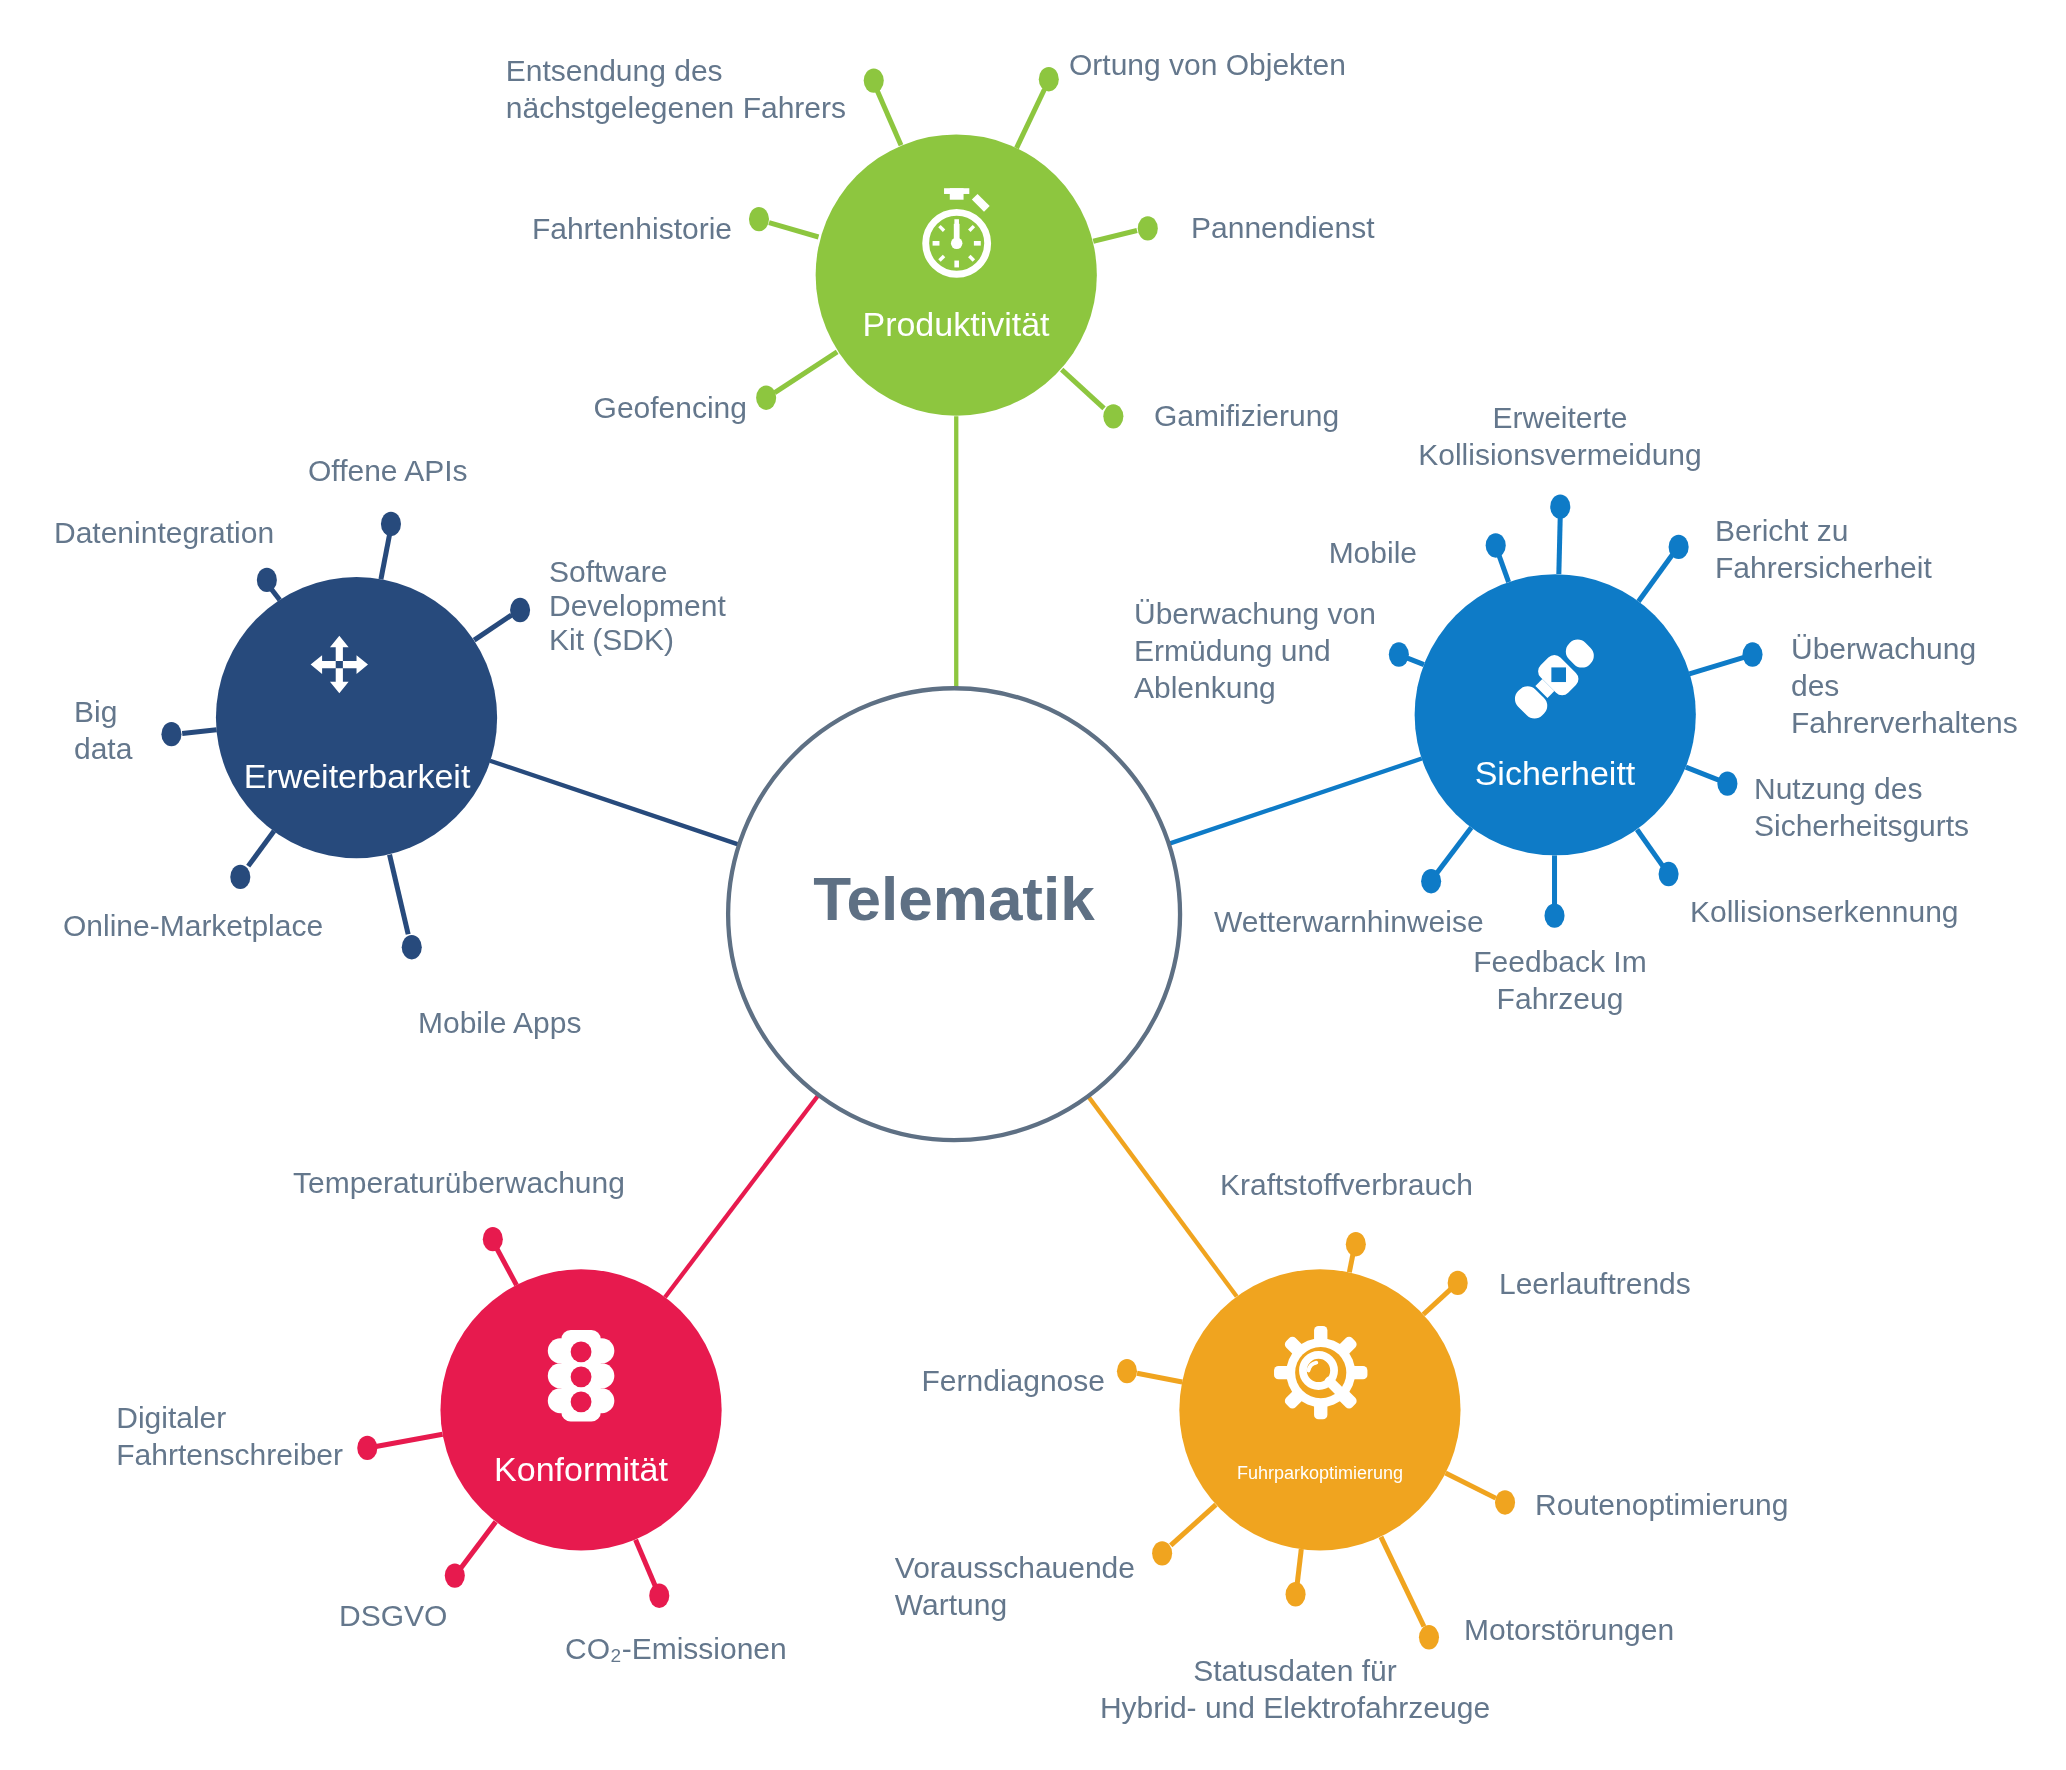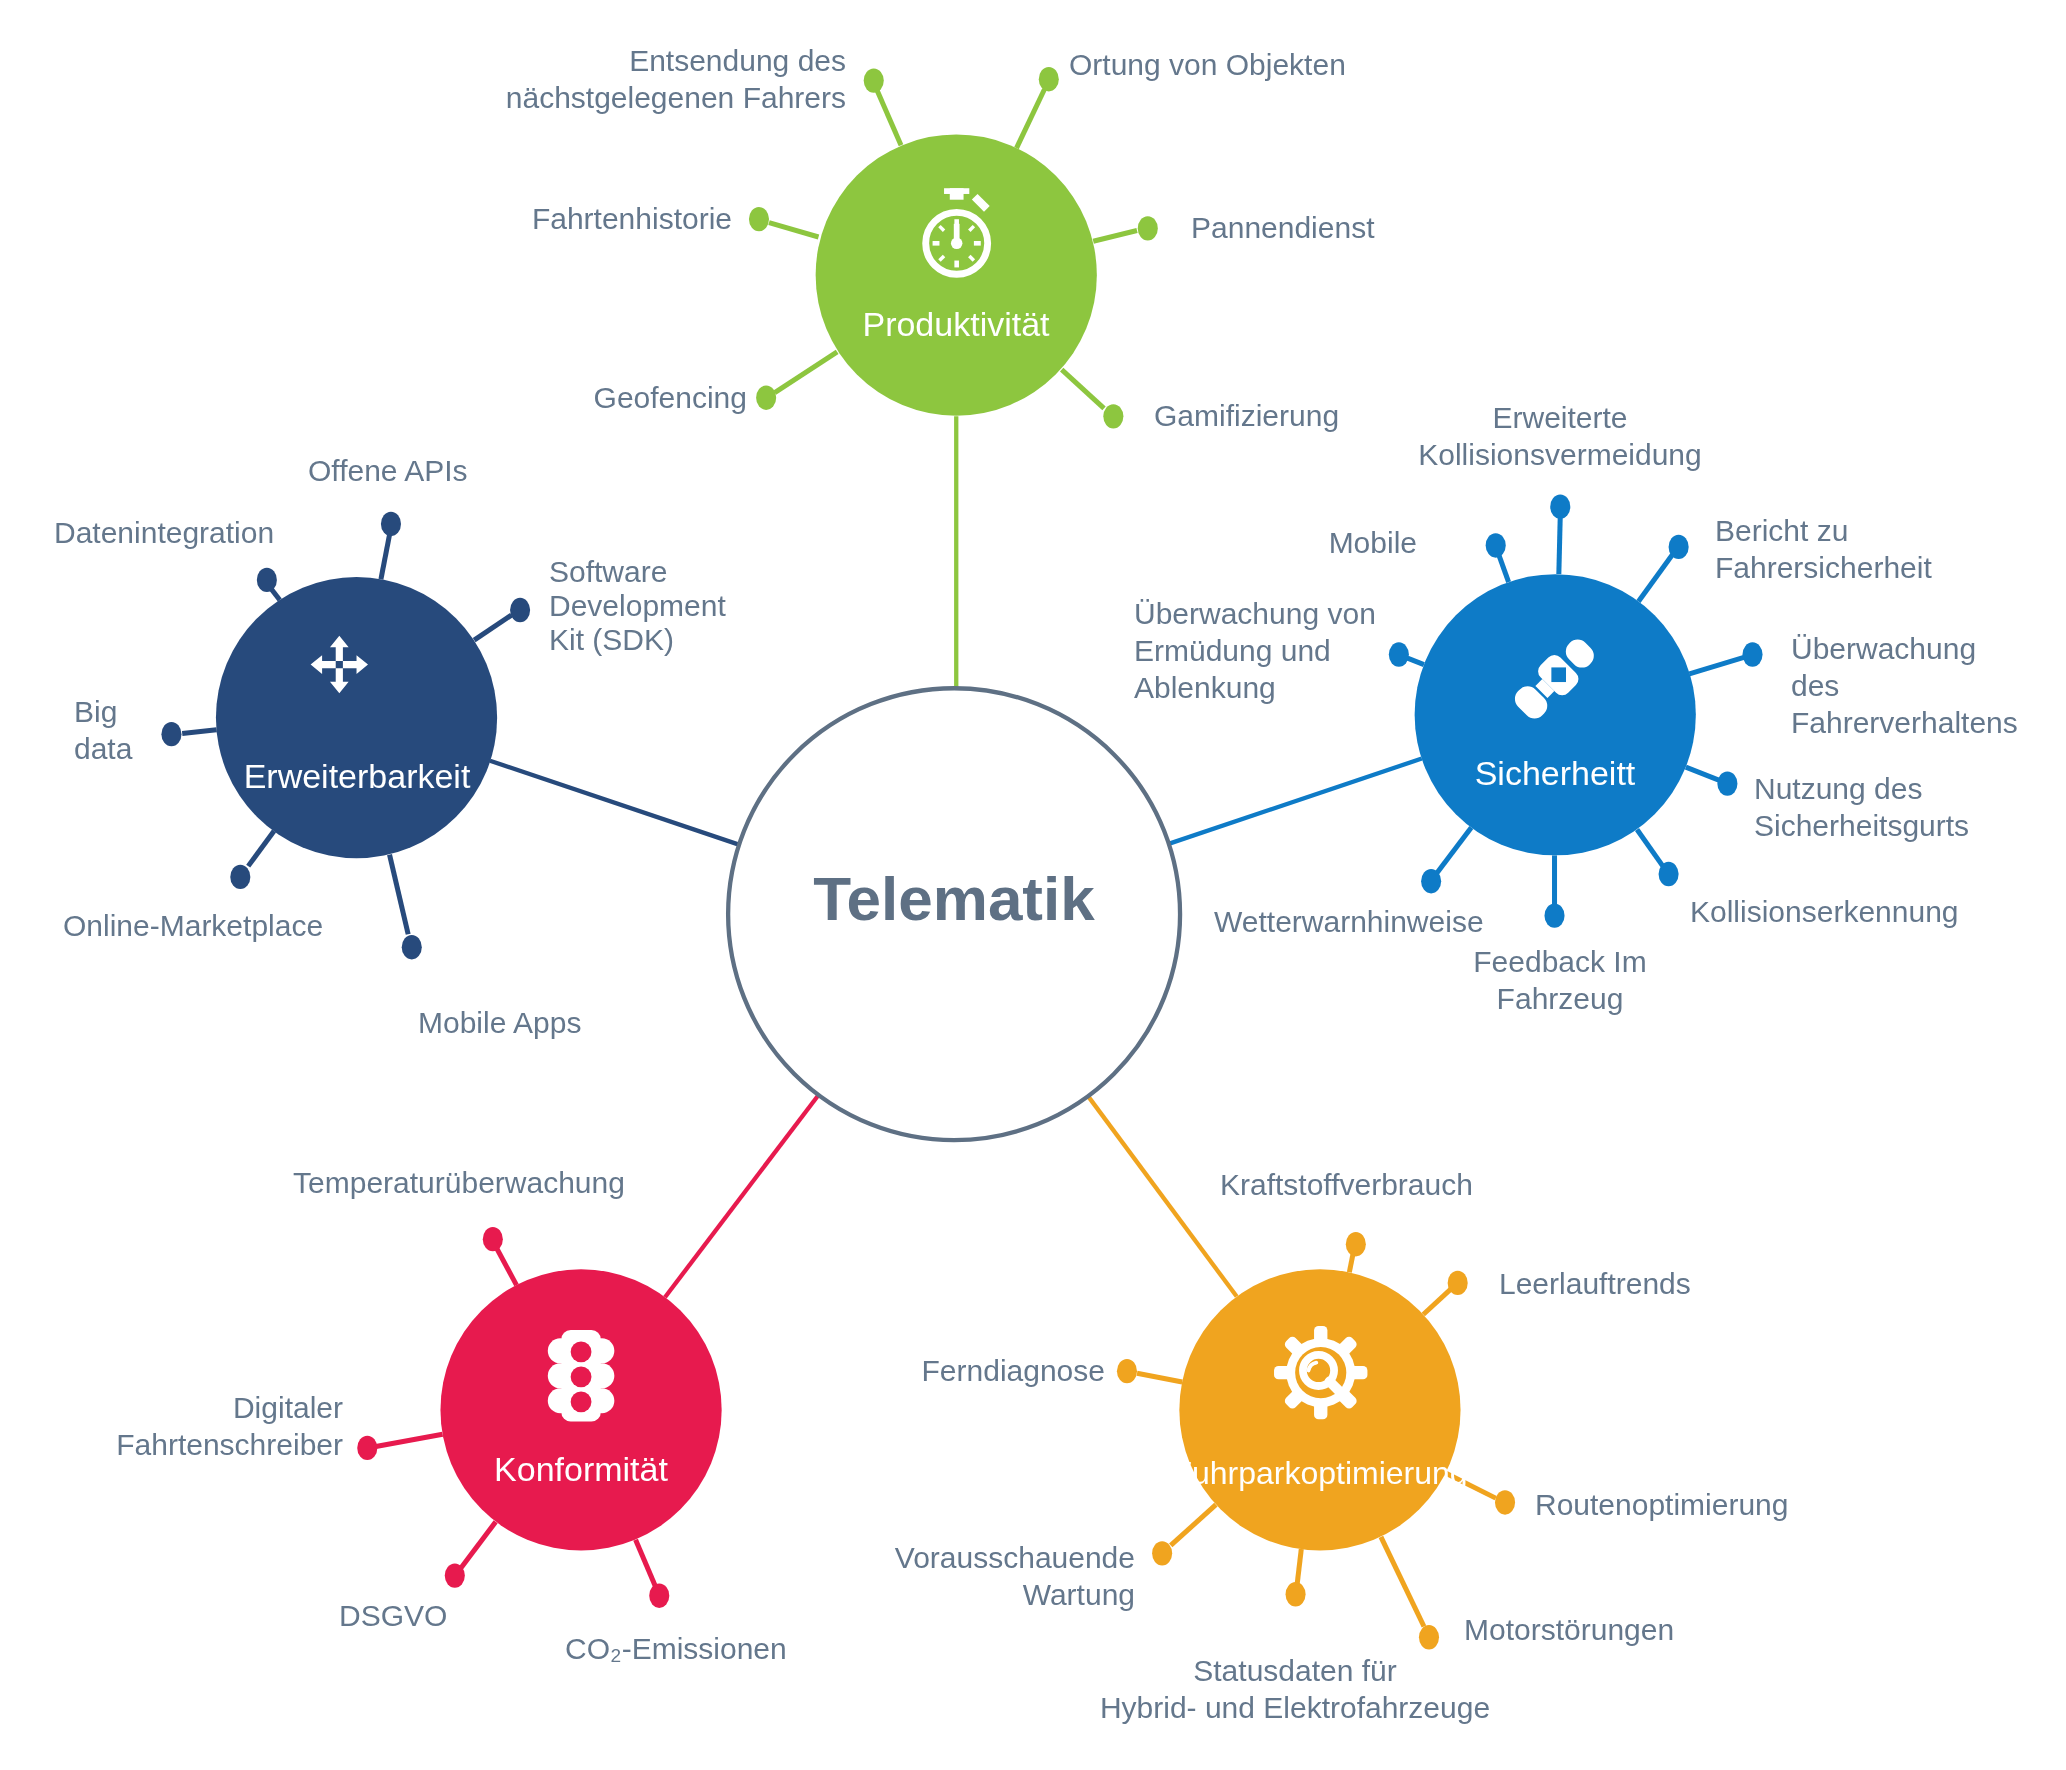--- a/index.html
+++ b/index.html
@@ -1,25 +1,25 @@
 <!DOCTYPE html>
 <html style="font-size:11.5px"><head>
 <meta charset="utf-8">
 <style>
   html,body{margin:0;padding:0;background:#ffffff;}
   #stage{position:relative;width:2066px;height:1771px;background:#ffffff;overflow:hidden;
          font-family:"Liberation Sans", sans-serif;}
   #bg{position:absolute;left:0;top:0;}
   .lbl{position:absolute;font-size:30px;line-height:37px;color:#64778c;font-weight:500;
        white-space:pre-line;}
-  .lbl.r{text-align:right;}
+  .lbl.r{text-align:left;margin-top:10px;}
   .lbl.c{text-align:center;transform:translateX(-50%);}
   .node-label{position:absolute;color:#ffffff;font-size:34px;line-height:34px;font-weight:400;
        text-align:center;transform:translateX(-50%);white-space:nowrap;}
-  .node-label.small{font-size:32px;}
+  .node-label.small{font-size:18px;}
   .hub-label{position:absolute;color:#5e7084;font-size:62px;font-weight:bold;
        transform:translate(-50%,-50%);white-space:nowrap;}
 </style>
 </head>
 <body>
 
 <div id="stage">
 
   <svg id="bg" width="2066" height="1771" viewBox="0 0 2880 2468">
 

